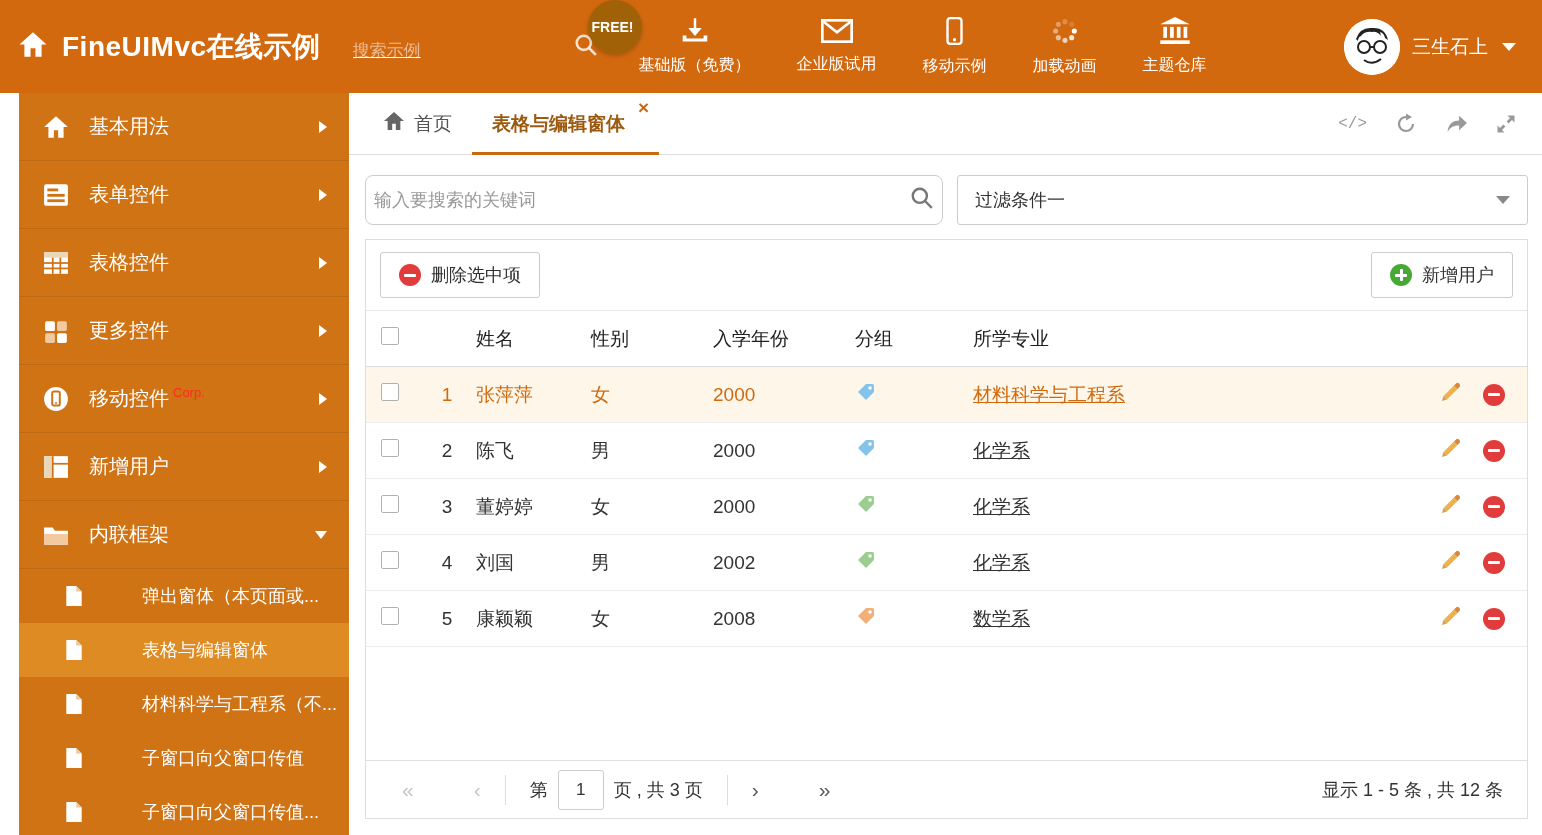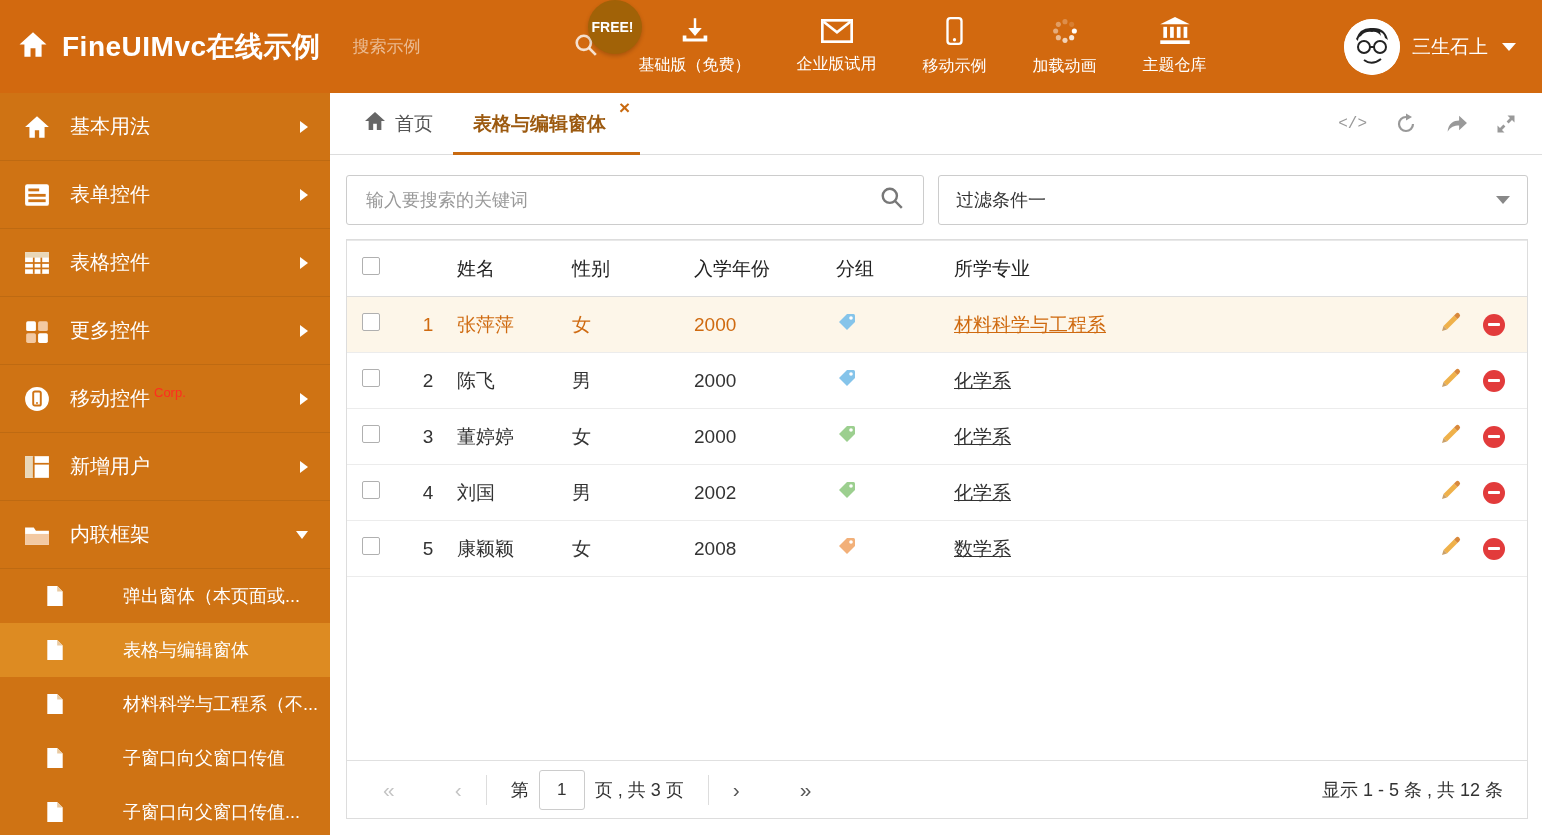--- a/index.html
+++ b/index.html
@@ -4,35 +4,35 @@
 <style>
   * { margin:0; padding:0; box-sizing:border-box; }
   html,body { width:1542px; height:835px; overflow:hidden; background:#fff;
     font-family:"Liberation Sans","DejaVu Sans",sans-serif; }
   .app { width:1542px; height:835px; display:flex; flex-direction:column; }
 
   
   .topbar { height:93px; background:#d2690f; color:#fff; display:flex; align-items:center; flex-shrink:0; position:relative; }
   .brand { display:flex; align-items:center; gap:14px; padding-left:18px; cursor:pointer; }
   .brand-title { font-size:28px; font-weight:bold; letter-spacing:.5px; }
-  .hd-search { display:flex; align-items:center; margin-left:32px; width:205px; }
+  .hd-search { display:flex; align-items:flex-end; margin-left:32px; width:205px;text-decoration:underline; }
   .hd-search input { flex:1; background:transparent; border:none; outline:none; color:#fff; font-size:17px; }
   .hd-search input::placeholder { color:rgba(255,255,255,.55); }
   .hd-nav { display:flex; align-items:center; margin-left:58px; }
   .hd-item { display:flex; flex-direction:column; align-items:center; justify-content:center; gap:7px; padding:0 23px; cursor:pointer; position:relative; height:93px; }
   .hd-item .hd-label { font-size:16px; white-space:nowrap; }
   .free-badge { position:absolute; top:0; left:-28px; width:54px; height:54px; border-radius:50%; background:#a16207; color:#fff;
     font-size:14px; font-weight:bold; display:flex; align-items:center; justify-content:flex-end; padding-right:8px; box-shadow:0 2px 4px rgba(0,0,0,.2); }
   .hd-user { margin-left:auto; margin-right:26px; display:flex; align-items:center; gap:12px; cursor:pointer; }
   .avatar { width:56px; height:56px; border-radius:50%; background:#fff; overflow:hidden; display:block; }
   .hd-user .uname { font-size:19px; }
   .caret-down-w { width:0; height:0; border-left:7px solid transparent; border-right:7px solid transparent; border-top:8px solid #fff; margin-left:2px; }
 
   
-  .bodywrap { flex:1; display:flex; overflow:hidden; }
+  .bodywrap { flex:1; display:flex; overflow:hidden;margin-left:19px; }
 
   
   .sidebar { width:330px; background:#cf7314; color:#fff; flex-shrink:0; overflow:hidden; }
   .side-item { height:68px; display:flex; align-items:center; padding:0 22px 0 24px; border-bottom:1px solid rgba(0,0,0,.08); cursor:pointer; }
   .side-item .s-icon { width:30px; margin-right:16px; display:flex; }
   .side-item .s-label { font-size:20px; flex:1; }
   .corp-badge { color:#ff2d1f; font-size:13px; vertical-align:super; margin-left:4px; }
   .arrow-right { width:0; height:0; border-top:6px solid transparent; border-bottom:6px solid transparent; border-left:8px solid #fff; }
   .arrow-down { width:0; height:0; border-left:6px solid transparent; border-right:6px solid transparent; border-top:8px solid #fff; }
   .side-sub { height:54px; display:flex; align-items:center; padding-left:46px; font-size:18px; cursor:pointer;gap:41px; }
@@ -44,21 +44,21 @@
 
   .tabbar { height:62px; border-bottom:1px solid #ddd; display:flex; align-items:stretch; padding-left:14px; flex-shrink:0; }
   .tab { display:flex; align-items:center; gap:9px; padding:0 20px; font-size:19px; color:#555; cursor:pointer; position:relative; }
   .tab.active { color:#9c5a10; font-weight:bold; padding-right:34px; }
   .tab.active::after { content:""; position:absolute; left:0; right:0; bottom:-1px; height:3px; background:#c96a10; }
   .tab-close { position:absolute; top:5px; right:10px; color:#c96a10; font-size:19px; font-weight:bold; line-height:1; cursor:pointer; }
   .tab-actions { margin-left:auto; display:flex; align-items:center; gap:28px; padding-right:26px; }
   .ta-icon { color:#999; font-size:16px; cursor:pointer; display:flex; align-items:center; font-family:"Liberation Mono","DejaVu Sans Mono",monospace; }
 
   .filter-row { display:flex; gap:14px; padding:20px 14px 14px 16px; flex-shrink:0; }
-  .search-box { width:578px; height:50px; border:1px solid #ccc; border-radius:3px; display:flex; align-items:center; padding:0 19px; }
+  .search-box { width:578px; height:50px; border:1px solid #ccc; border-radius:8px; display:flex; align-items:center; padding:0 8px; }
   .search-box input { flex:1; border:none; outline:none; font-size:18px; color:#333; }
   .search-box input::placeholder { color:#999; }
   .dropdown { flex:1; height:50px; border:1px solid #ccc; border-radius:3px; display:flex; align-items:center; padding:0 17px; font-size:18px; color:#333; cursor:pointer; }
   .caret-down-g { margin-left:auto; width:0; height:0; border-left:7px solid transparent; border-right:7px solid transparent; border-top:8px solid #888; }
 
   .panel { margin:0 14px 16px 16px; border:1px solid #ddd; flex:1; display:flex; flex-direction:column; overflow:hidden; }
   .toolbar { padding:12px 14px; display:flex; align-items:center; }
   .btn { height:46px; border:1px solid #ccc; border-radius:3px; background:#fff; display:flex; align-items:center; gap:10px; padding:0 18px; font-size:18px; color:#333; cursor:pointer; }
   .btn-add { margin-left:auto; }
 
@@ -371,20 +371,30 @@
           </span>
         </div>
         <div class="dropdown">
           <span>过滤条件一</span>
           <span class="caret-down-g"></span>
         </div>
       </div>
 
       <div class="panel">
 
+        <div class="toolbar">
+          <button class="btn">
+            <span class="ico-minus"></span>
+            <span>删除选中项</span>
+          </button>
+          <button class="btn btn-add">
+            <span class="ico-plus"></span>
+            <span>新增用户</span>
+          </button>
+        </div>
 
         <table class="grid">
           <colgroup>
             <col class="c-cb">
               <col class="c-num">
               <col class="c-name">
               <col class="c-gender">
               <col class="c-year">
               <col class="c-tag">
               <col>

